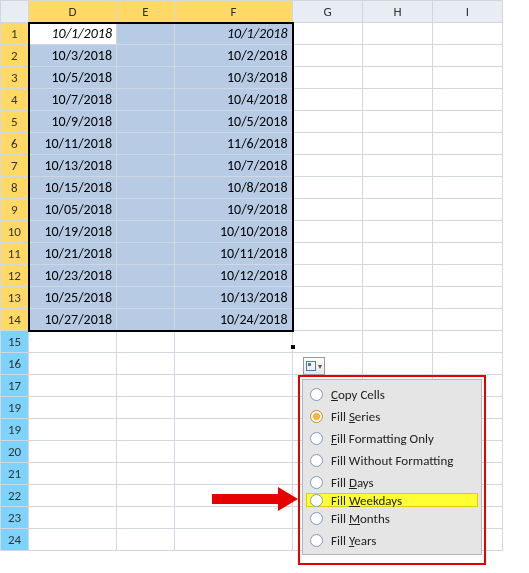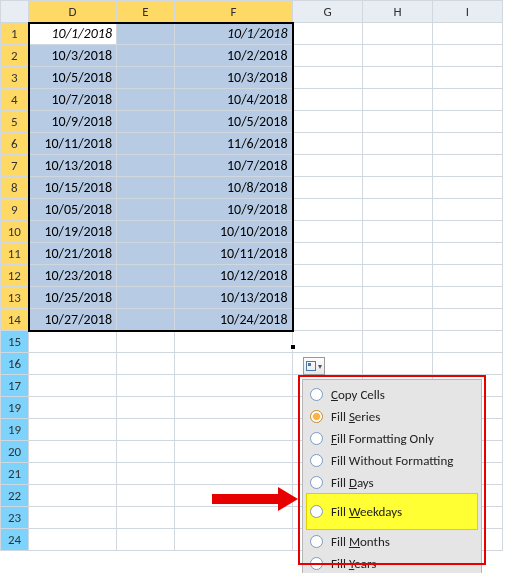--- a/index.html
+++ b/index.html
@@ -132,21 +132,21 @@
     display:flex;align-items:center;justify-content:center;
     flex-shrink:0;
   }
   .menu-item.selected .radio {
     background: radial-gradient(circle,#ffb347 0 40%, #fff 55%);
     border-color:#c78a2a;
   }
   .menu-item.highlight {
     background: #ffff33;
     border: 1px solid #e0d000;
-    height: 37px;
+    height: 14px;
     padding: 1px 17px 1px 3px;
   }
   .menu-item .u { text-decoration: underline; }
 
   .arrow-annot {
     position: absolute;
     display: flex;
     align-items: center;
   }
   .arrow-annot .shaft {

